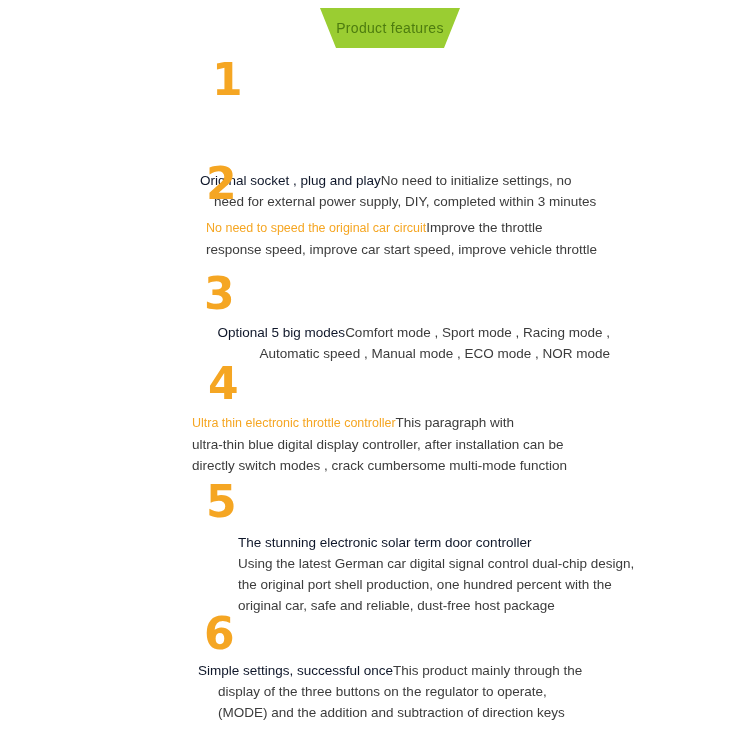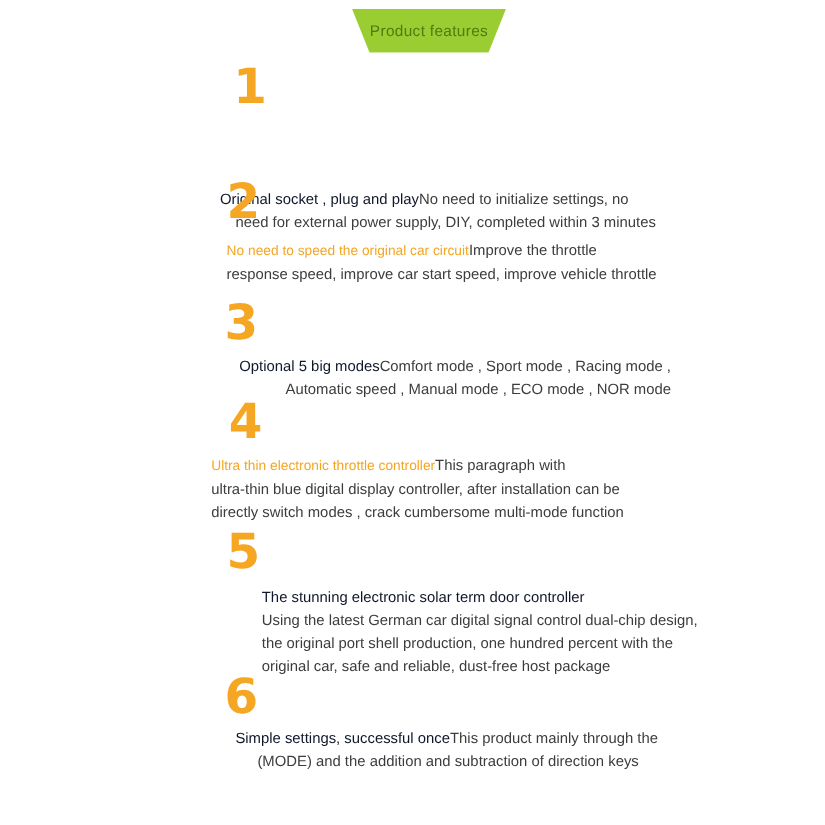--- a/index.html
+++ b/index.html
@@ -95,21 +95,21 @@
   #f4 { left: 0; top: 362px; }
   #f4 .num { left: 208px; top: 0px; }
   #f4 .body { left: 192px; top: 50px; width: 410px; }
 
   #f5 { left: 0; top: 480px; }
   #f5 .num { left: 206px; top: 0px; }
   #f5 .body { left: 200px; top: 52px; width: 400px; margin-left: 38px; }
 
   #f6 { left: 0; top: 612px; }
   #f6 .num { left: 204px; top: 0px; }
-  #f6 .body { left: 198px; top: 48px; width: 400px; margin-left: 16px; }
+  #f6 .body { left: 198px; top: 48px; width: 400px; }
 
   .line { display: block; }
   .indent1 { padding-left: 14px; }
   .indent2 { padding-left: 20px; }
 </style>
 </head>
 <body>
 
 <div class="page">
 
@@ -158,17 +158,18 @@
       <span class="line">Using the latest German car digital signal control dual-chip design,</span>
       <span class="line">the original port shell production, one hundred percent with the</span>
       <span class="line">original car, safe and reliable, dust-free host package</span>
     </div>
   </div>
 
   <div class="feature" id="f6">
     <div class="num">6</div>
     <div class="body">
       <span class="hl">Simple settings, successful once</span><span>This product mainly through the</span>
+      <span class="line indent2">display of the three buttons on the regulator to operate,</span>
       <span class="line indent2">(MODE) and the addition and subtraction of direction keys</span>
     </div>
   </div>
 
 </div>
 
 </body></html>

